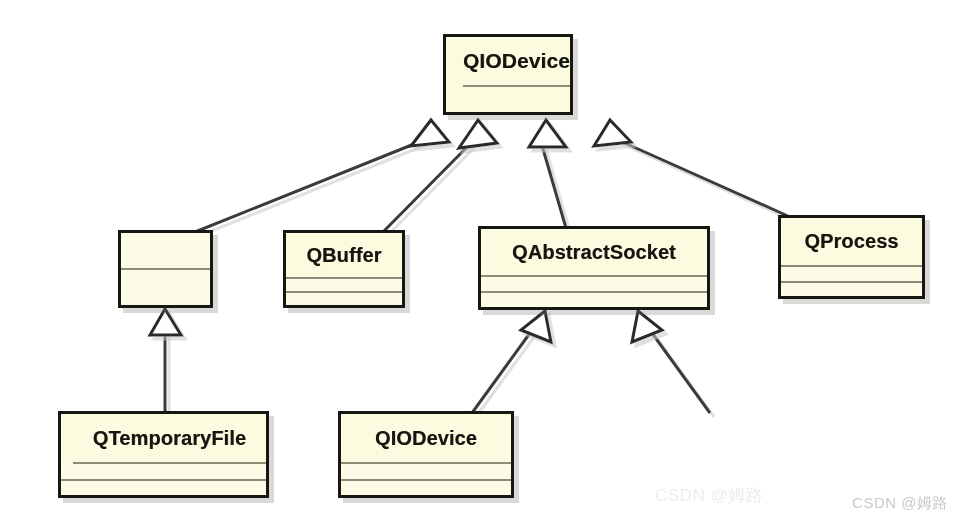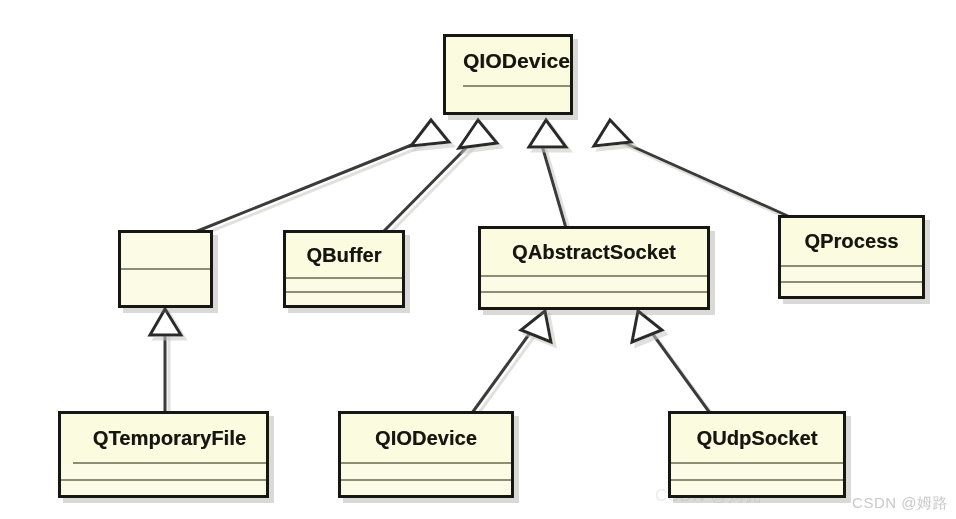--- a/index.html
+++ b/index.html
@@ -201,24 +201,17 @@
   </div>
 
   <div class="uml-class" id="box-qtcpsocket">
     <div class="uml-name-compartment">
       <span class="uml-name">QIODevice</span>
     </div>
     <div class="uml-attr-compartment"></div>
     <div class="uml-op-compartment"></div>
   </div>
 
-  <div class="uml-class" id="box-qudpsocket">
-    <div class="uml-name-compartment">
-      <span class="uml-name">QUdpSocket</span>
-    </div>
-    <div class="uml-attr-compartment"></div>
-    <div class="uml-op-compartment"></div>
-  </div>
 
   <div id="watermark-ghost">CSDN @姆路</div>
   <div id="watermark">CSDN @姆路</div>
 
 </div>
 
 </body></html>

